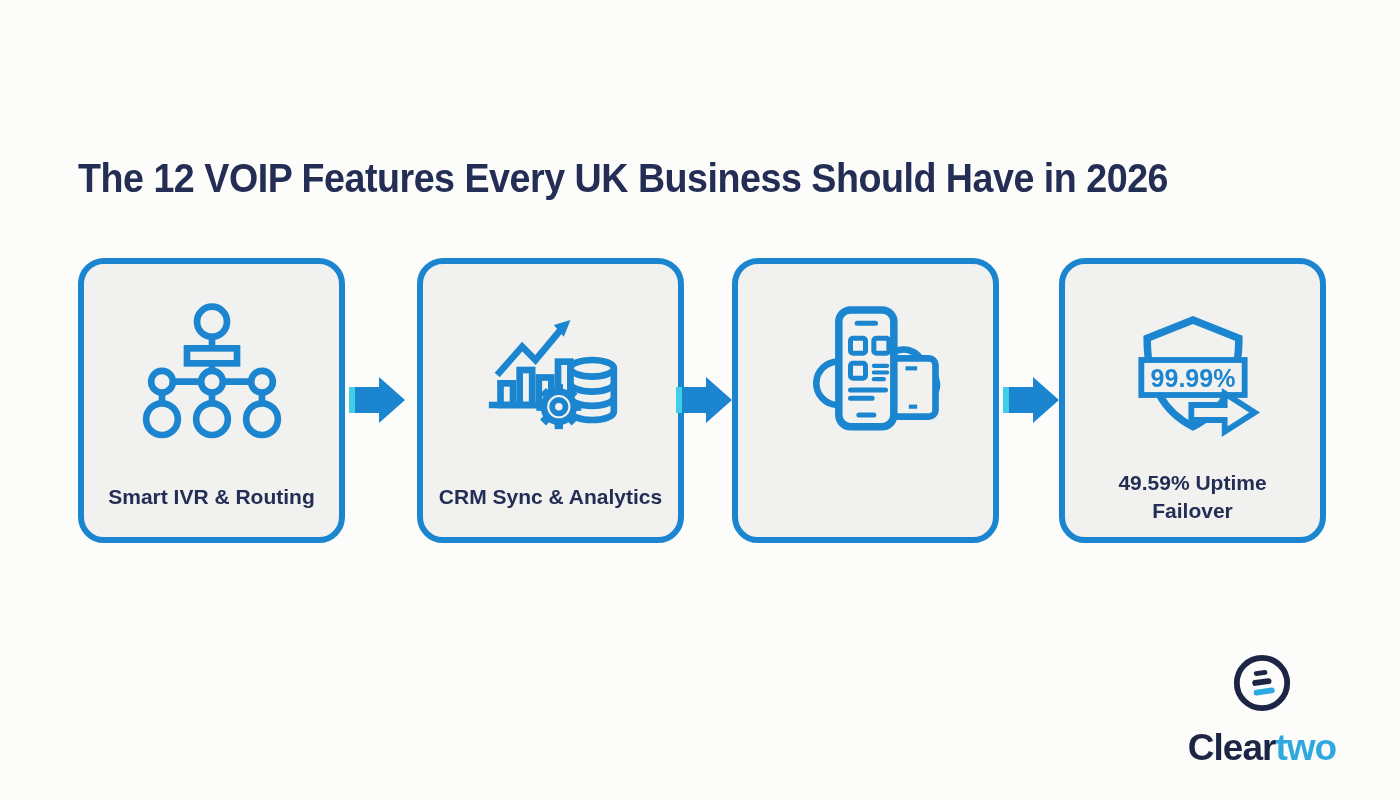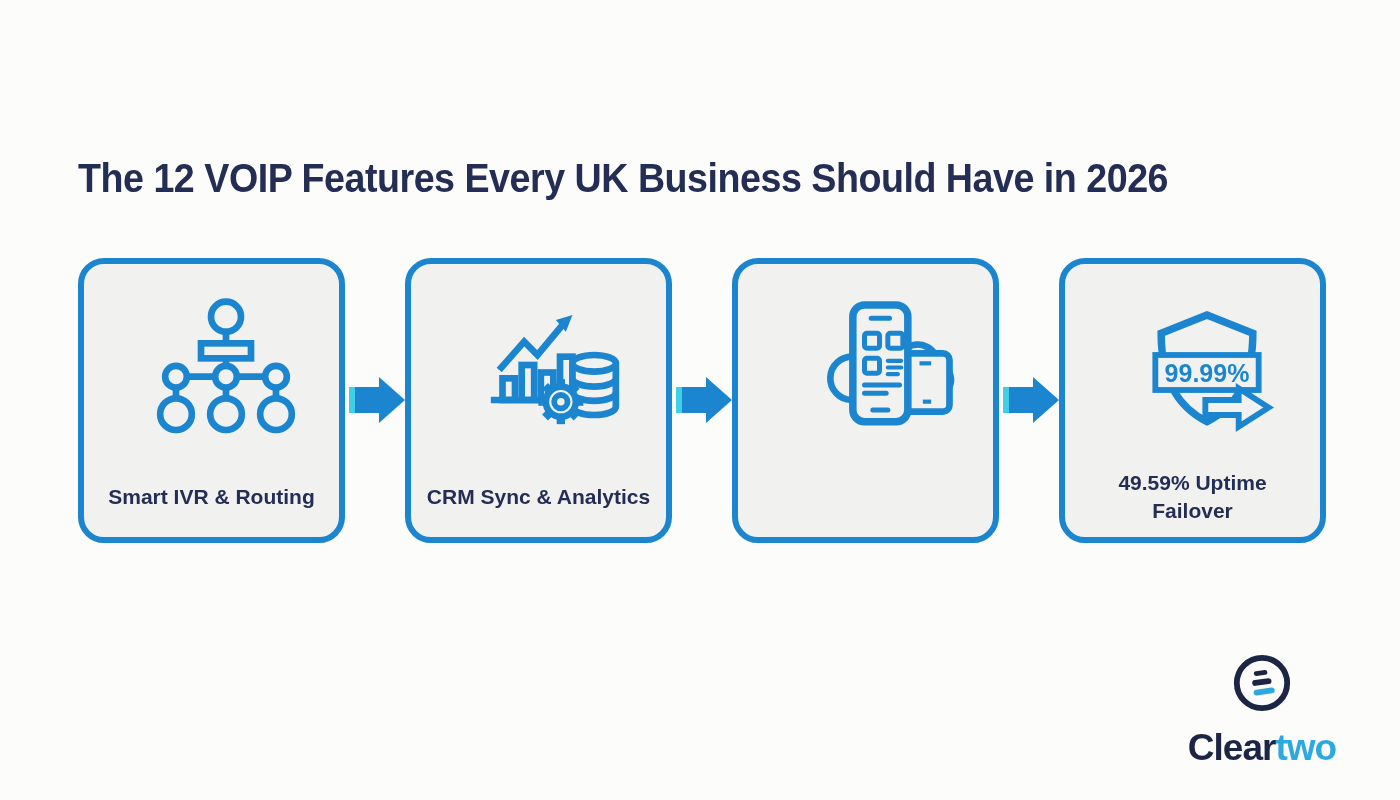--- a/index.html
+++ b/index.html
@@ -12,30 +12,30 @@
     transform:scaleX(0.94);transform-origin:left center;white-space:nowrap;
   }
 
   .card{
     position:absolute;top:258px;width:267px;height:285px;
     background:#f1f1f0;border:6px solid #1b86cf;border-radius:26px;
     box-sizing:border-box;
   }
   .card .icon-wrap{
     position:absolute;top:26px;left:0;width:100%;height:160px;
-    display:flex;justify-content:center;padding-left:14px;
+    display:flex;align-items:center;justify-content:center;
   }
   .card .label{
     position:absolute;top:198px;left:0;width:100%;height:70px;
     display:flex;align-items:center;justify-content:center;
     padding:0 12px;box-sizing:border-box;text-align:center;
     font-size:21px;font-weight:700;color:#242e54;line-height:1.35;
   }
 
-  .card1{left:78px;}  .card2{left:405px;}  .card3{left:732px;}  .card4{left:1059px;}
+  .card1{left:78px;}  .card2{left:417px;}  .card3{left:732px;}  .card4{left:1059px;}
 
   .arrow{position:absolute;top:377px;width:56px;height:46px;}
   .arrow1{left:349px;} .arrow2{left:676px;} .arrow3{left:1003px;}
 
   .logo{position:absolute;left:1142px;top:652px;width:240px;height:120px;text-align:center;}
   .logo .mark{display:block;margin:0 auto;}
   .logo .wordmark{margin-top:13px;font-size:37px;font-weight:700;letter-spacing:-1px;}
   .logo .wm-1{color:#1d2545;}
   .logo .wm-2{color:#2ea9e0;}
 

